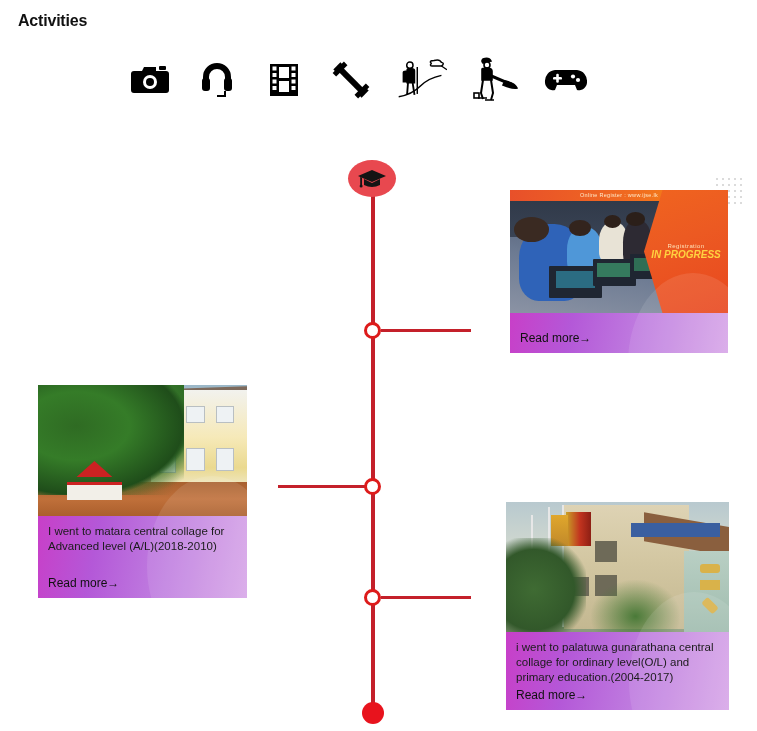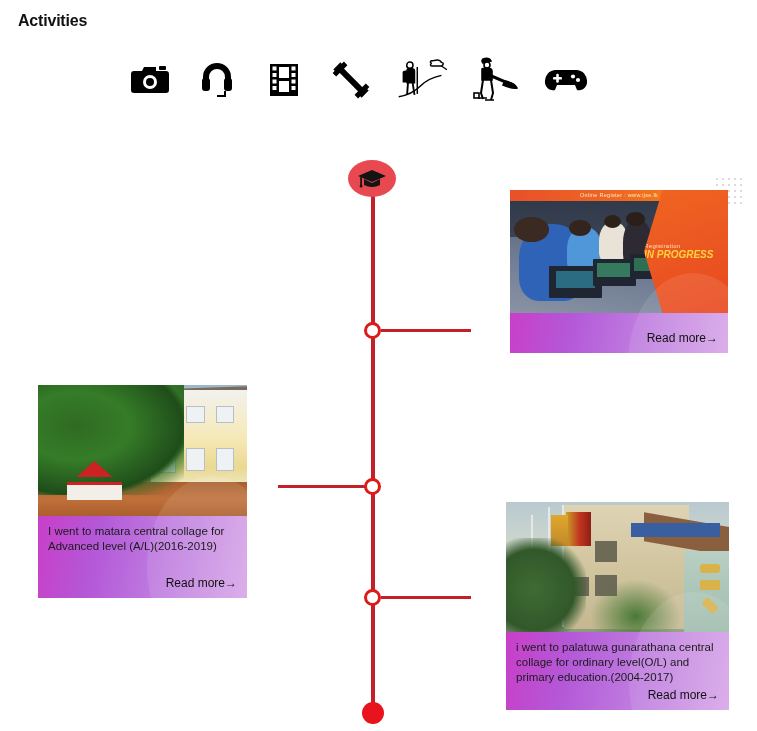--- a/index.html
+++ b/index.html
@@ -88,21 +88,21 @@
     content: ""; position: absolute; right: -30px; top: -40px;
     width: 130px; height: 180px; border-radius: 50%;
     background: rgba(255,255,255,0.10);
   }
   .card-text {
     position: relative; z-index: 2;
     font-size: 11.5px; line-height: 1.32; color: #1b1b1b;
   }
   .card-readmore {
     position: relative; z-index: 2;
-    margin-top: 10px; text-align: right;
+    margin-top: 10px; text-align: left;
     font-size: 12px; color: #111;
   }
 
   #card-ijse { left: 510px; top: 190px; width: 218px; }
   #card-ijse .card-media { height: 123px; }
   #card-matara { left: 38px; top: 385px; width: 209px; }
   #card-matara .card-media { height: 131px; }
   #card-matara .card-readmore { margin-top: 22px; }
   #card-palatuwa { left: 506px; top: 502px; width: 223px; }
   #card-palatuwa .card-media { height: 130px; }
@@ -116,21 +116,21 @@
   .ph-lab .banner {
     position: absolute; left: 0; top: 0; width: 100%; height: 11px;
     background: linear-gradient(90deg,#e8502a 0%, #f06a20 55%, #f59110 100%);
     color: #ffe9c9; font-size: 5.5px; text-align: center; line-height: 11px;
     letter-spacing: .3px;
   }
   .ph-lab .right-panel {
     position: absolute; right: 0; top: 0; width: 84px; height: 100%;
     background: linear-gradient(160deg,#f0641f 0%, #ec5a22 40%, #e8471f 100%);
     clip-path: polygon(22% 0, 100% 0, 100% 100%, 22% 100%, 0 50%);
-    display:flex; flex-direction:column; align-items:flex-start; justify-content:center;
+    display:flex; flex-direction:column; align-items:center; justify-content:center;
   }
   .ph-lab .right-panel .l1 { color:#ffe2b8; font-size:6px; letter-spacing:.4px; }
   .ph-lab .right-panel .l2 { color:#ffd23f; font-size:10px; font-weight:bold; font-style:italic; }
   .ph-lab .desks {
     position:absolute; left:0; bottom:0; width:72%; height:62%;
     background: linear-gradient(190deg,#55627a 0%, #6c7a92 40%, #8b93a4 100%);
   }
   .ph-lab .lap { position:absolute; background:#1f2632; border-radius:1px; }
   .ph-lab .scr { position:absolute; background:#4d7f6c; }
   .ph-lab .person { position:absolute; border-radius:45% 45% 30% 30%; }
@@ -364,21 +364,21 @@
         <div class="win" style="right:34%;top:50%;width:8%;height:17%;"></div>
         <div class="ground"></div>
         <div class="trees"></div>
         <div class="pavilion">
           <div class="pav-roof"></div>
           <div class="pav-base"></div>
         </div>
       </div>
     </div>
     <div class="card-body">
-      <div class="card-text">I went to matara central collage for Advanced level (A/L)(2016-2019)</div>
+      <div class="card-text">I went to matara central collage for Advanced level (A/L)(2018-2010)</div>
       <div class="card-readmore">Read more→</div>
     </div>
   </div>
 
   <div class="card" id="card-palatuwa">
     <div class="card-media">
       <div class="photo ph-pal">
         <div class="bldg"></div>
         <div class="roof2"></div>
         <div class="sign"></div>

